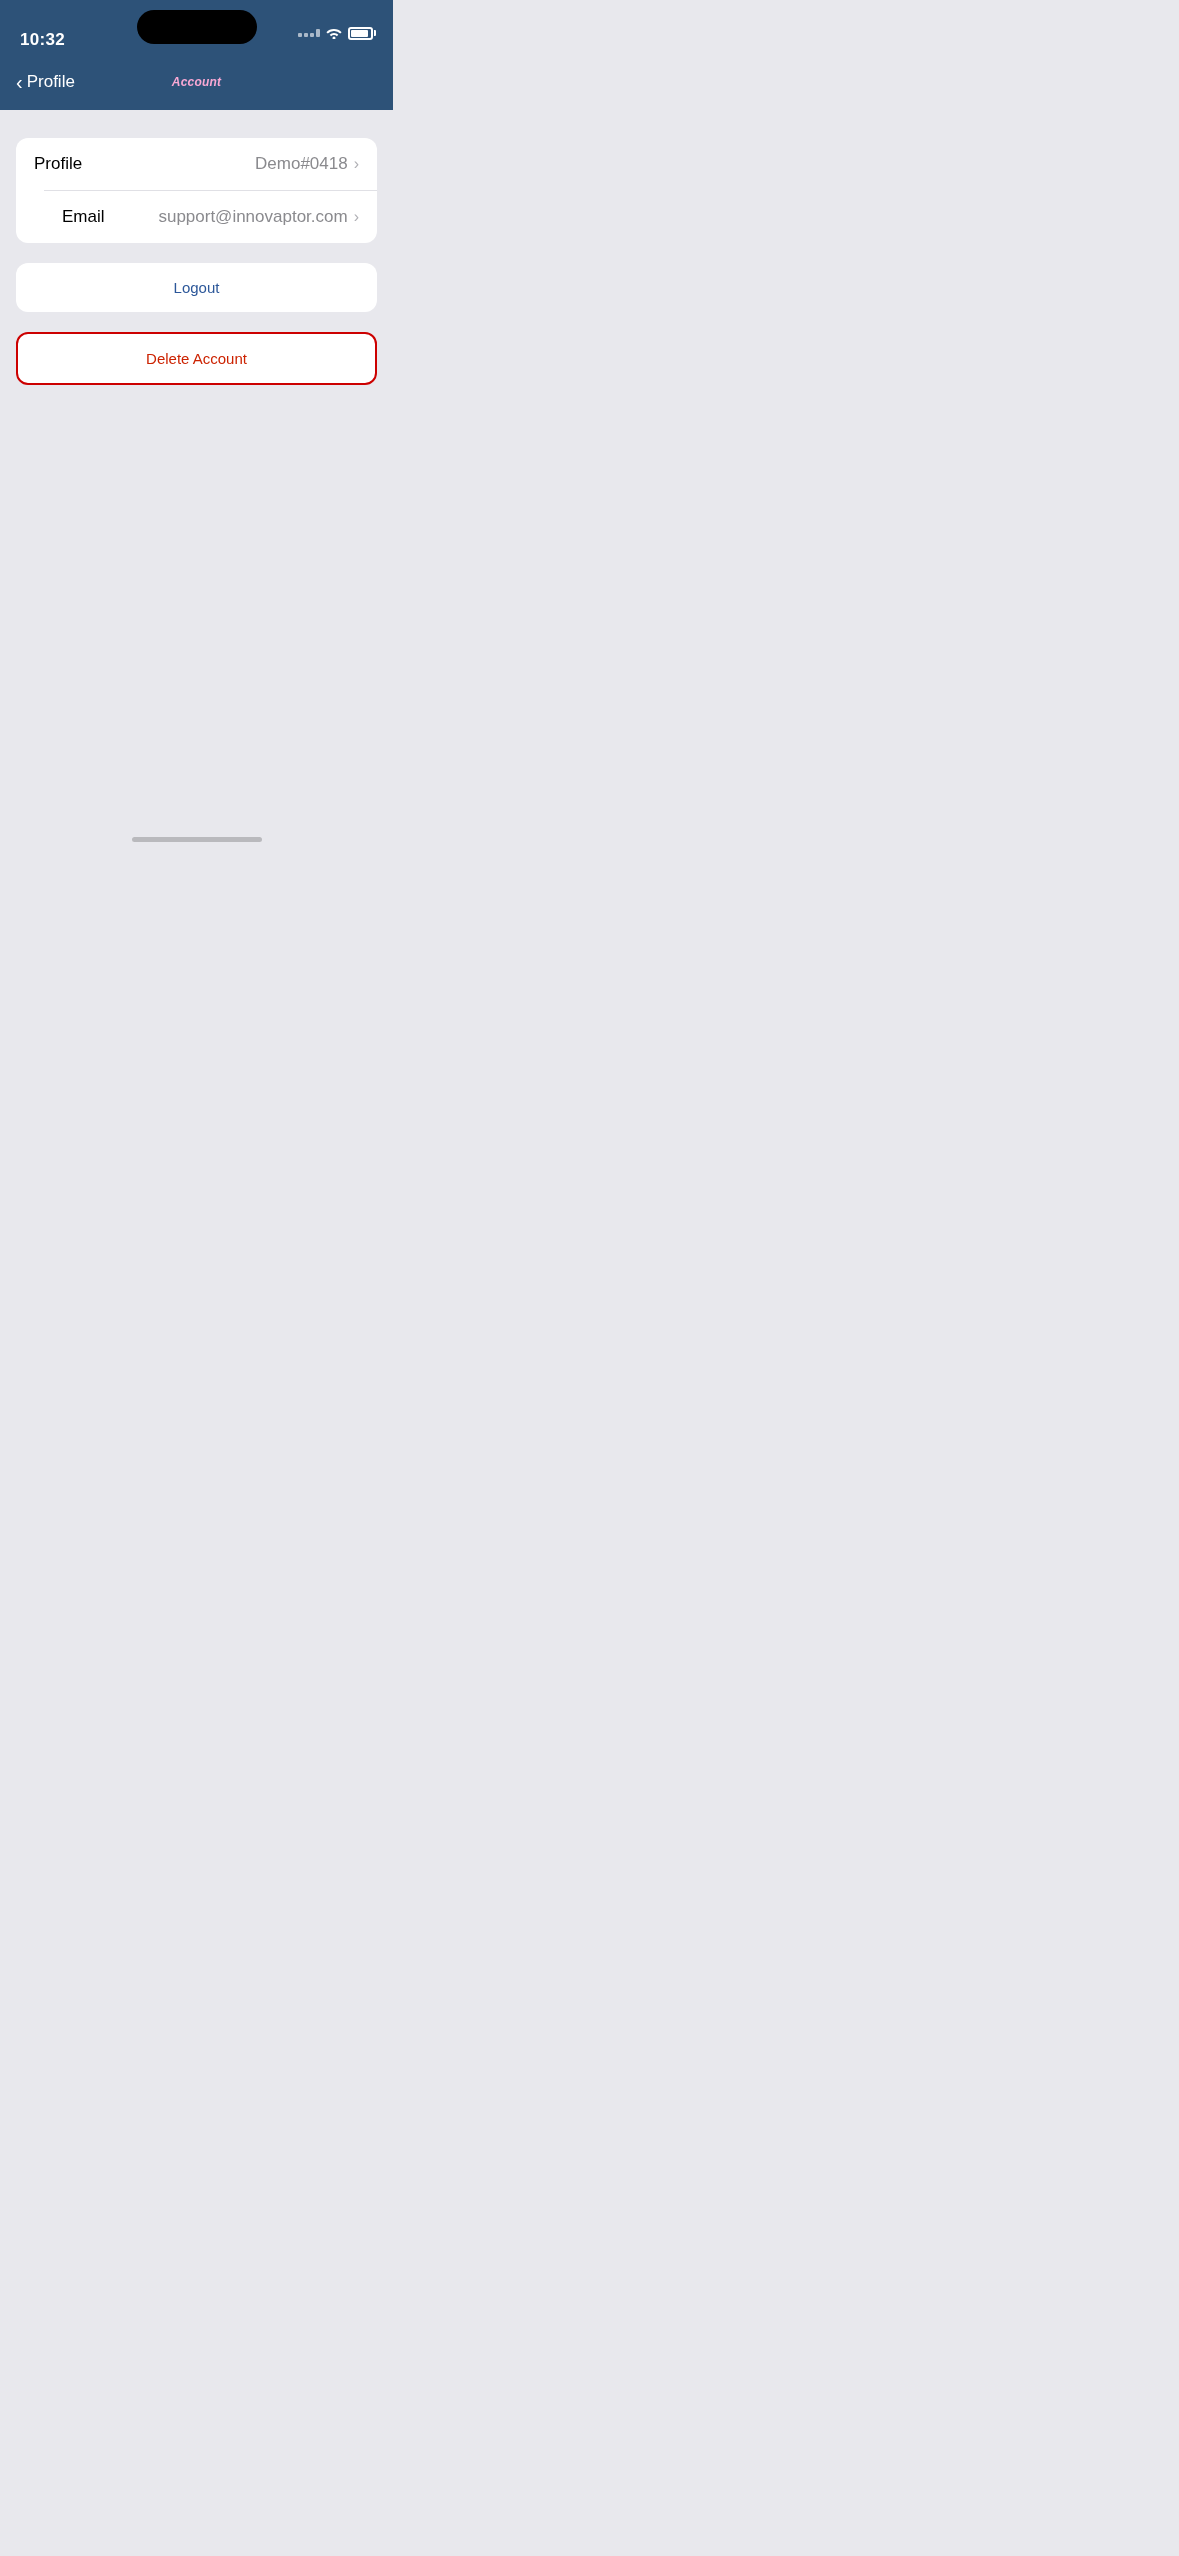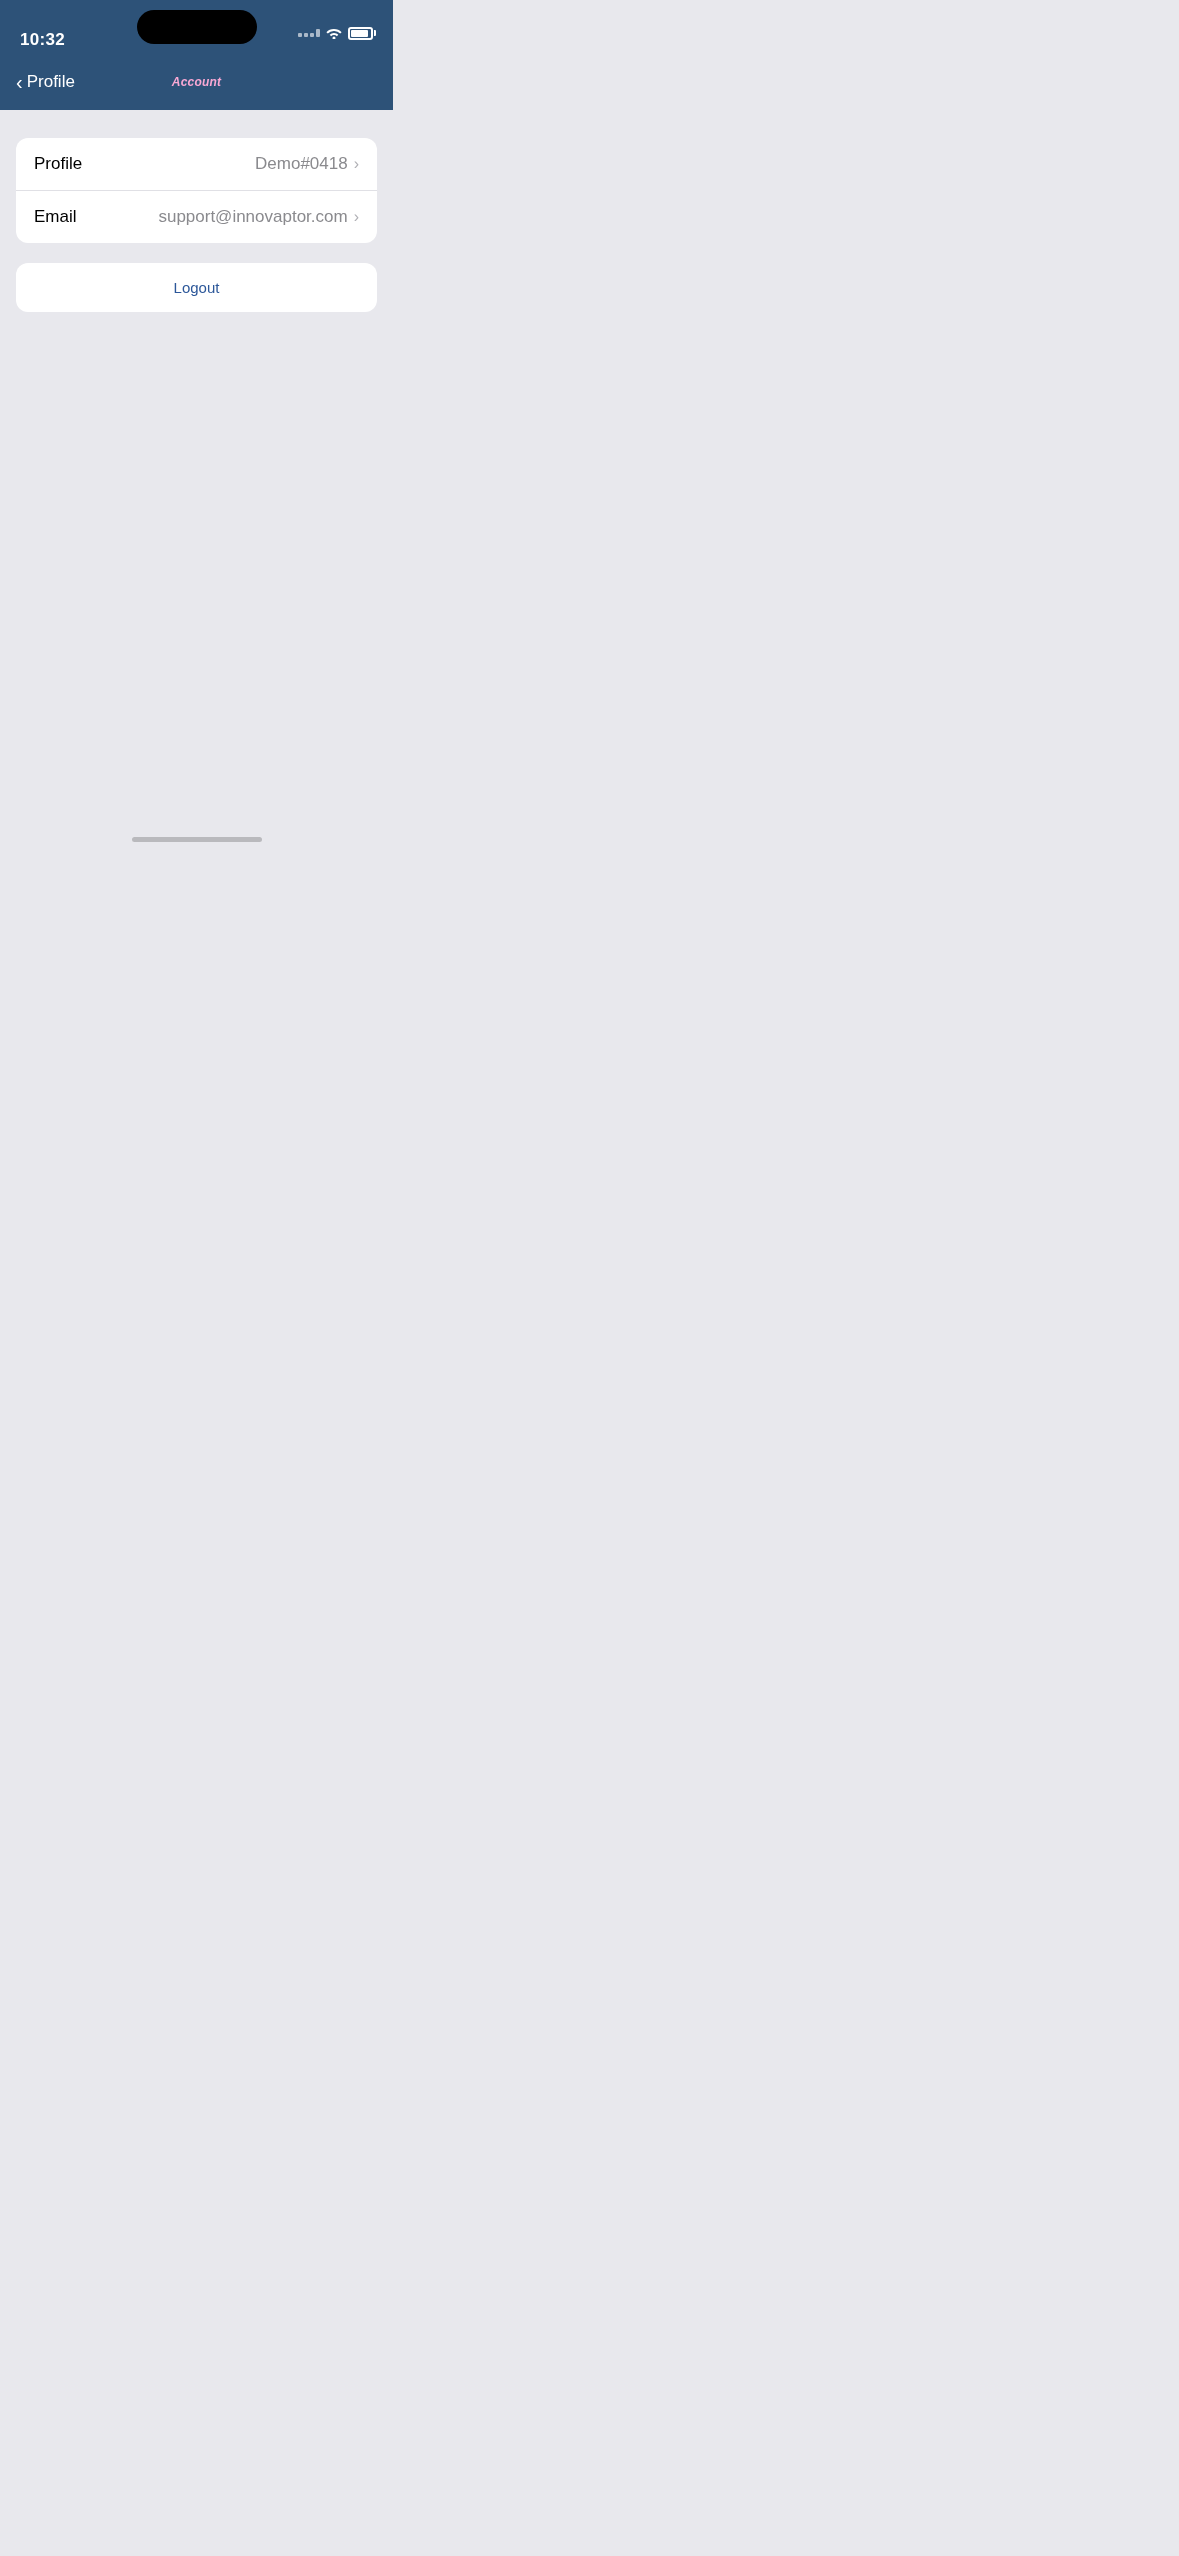--- a/index.html
+++ b/index.html
@@ -155,20 +155,21 @@
     .card-row {
       display: flex;
       align-items: center;
       justify-content: space-between;
       padding: 16px 18px;
       min-height: 52px;
     }
 
     .card-row + .card-row {
       border-top: 1px solid #e0e0e5;
+      margin-left: 28px;
     }
 
     .card-row-label {
       font-size: 17px;
       font-weight: 400;
       color: #000;
     }
 
     .card-row-value {
       display: flex;
@@ -280,16 +281,19 @@
         <span>support@innovaptor.com</span>
         <span class="card-row-chevron">›</span>
       </div>
     </div>
   </div>
 
   <div class="action-card">
     <button class="action-button logout-button">Logout</button>
   </div>
 
+  <div class="delete-button-wrapper">
+    <button class="action-button delete-button">Delete Account</button>
+  </div>
 
 </div>
 
 <div class="home-indicator"></div>
 
 </body></html>

